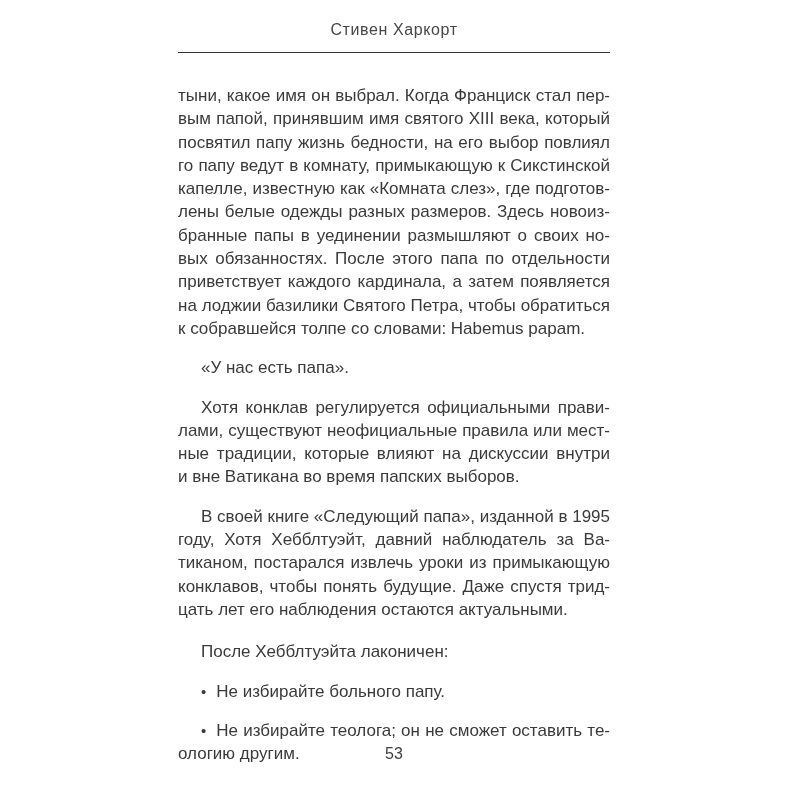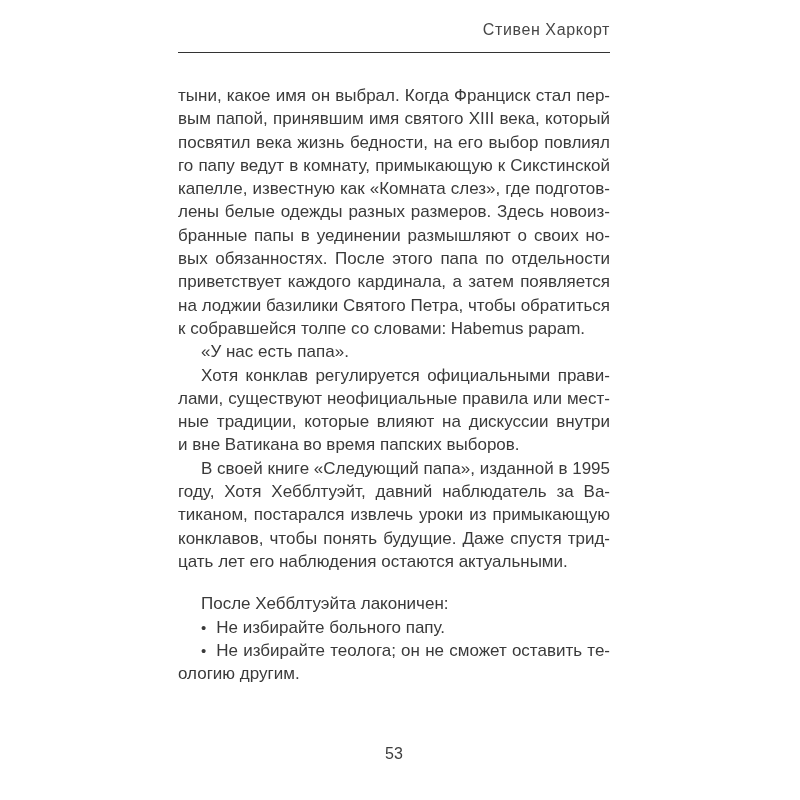--- a/index.html
+++ b/index.html
@@ -19,21 +19,21 @@
     left: 178px;
     top: 0;
     width: 432px;
     height: 800px;
   }
   .running-header {
     position: absolute;
     top: 21px;
     left: 0;
     right: 0;
-    text-align: right;
+    text-align: center;
     font-family: "Liberation Sans", "DejaVu Sans", sans-serif;
     font-size: 16px;
     font-weight: 400;
     letter-spacing: 0.6px;
     color: #474747;
   }
   .rule {
     position: absolute;
     top: 52px;
     left: 0;
@@ -50,21 +50,21 @@
     line-height: 23.3px;
     color: #3a3a3a;
   }
   .para { margin: 0; }
   .para.gap { margin-top: 19px; }
   .line {
     text-align: justify;
   }
   .line.just { text-align-last: justify; }
   .line.last { text-align-last: left; }
-  .line.indent { padding-left: 23px; }
+  .line.indent { padding-left: 23px; margin-top: 16px; }
   .marker {
     display: inline-block;
     margin-right: 10px;
     font-size: 15px;
   }
   .page-number {
     position: absolute;
     top: 745px;
     left: 0;
     right: 0;
@@ -78,21 +78,21 @@
 <body>
 
 <div class="page">
   <div class="column">
     <div class="running-header">Стивен Харкорт</div>
     <div class="rule"></div>
     <div class="text-block">
         <div class="para">
           <div class="line just">тыни, какое имя он выбрал. Когда Франциск стал пер-</div>
           <div class="line just">вым папой, принявшим имя святого XIII века, который</div>
-          <div class="line just">посвятил века жизнь бедности, на его выбор повлиял</div>
+          <div class="line just">посвятил папу жизнь бедности, на его выбор повлиял</div>
           <div class="line just">го папу ведут в комнату, примыкающую к Сикстинской</div>
           <div class="line just">капелле, известную как «Комната слез», где подготов-</div>
           <div class="line just">лены белые одежды разных размеров. Здесь новоиз-</div>
           <div class="line just">бранные папы в уединении размышляют о своих но-</div>
           <div class="line just">вых обязанностях. После этого папа по отдельности</div>
           <div class="line just">приветствует каждого кардинала, а затем появляется</div>
           <div class="line just">на лоджии базилики Святого Петра, чтобы обратиться</div>
           <div class="line last">к собравшейся толпе со словами: Habemus papam.</div>
         </div>
         <div class="para">

